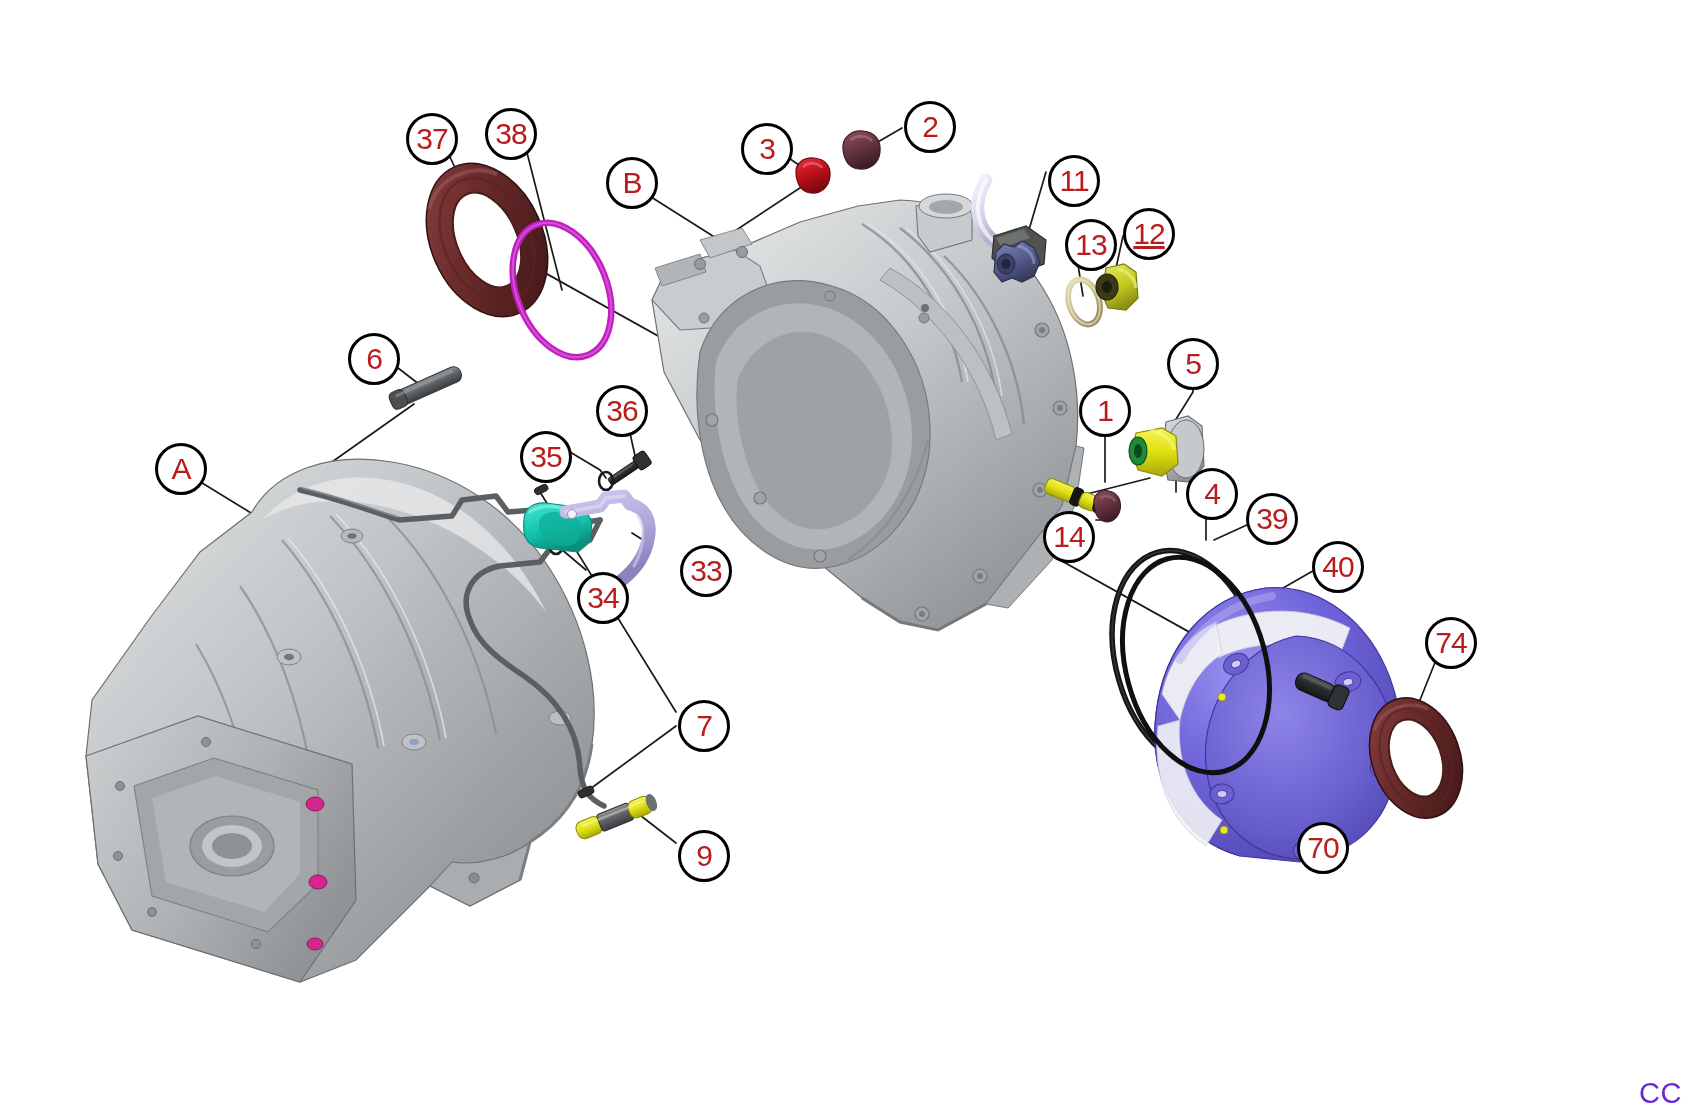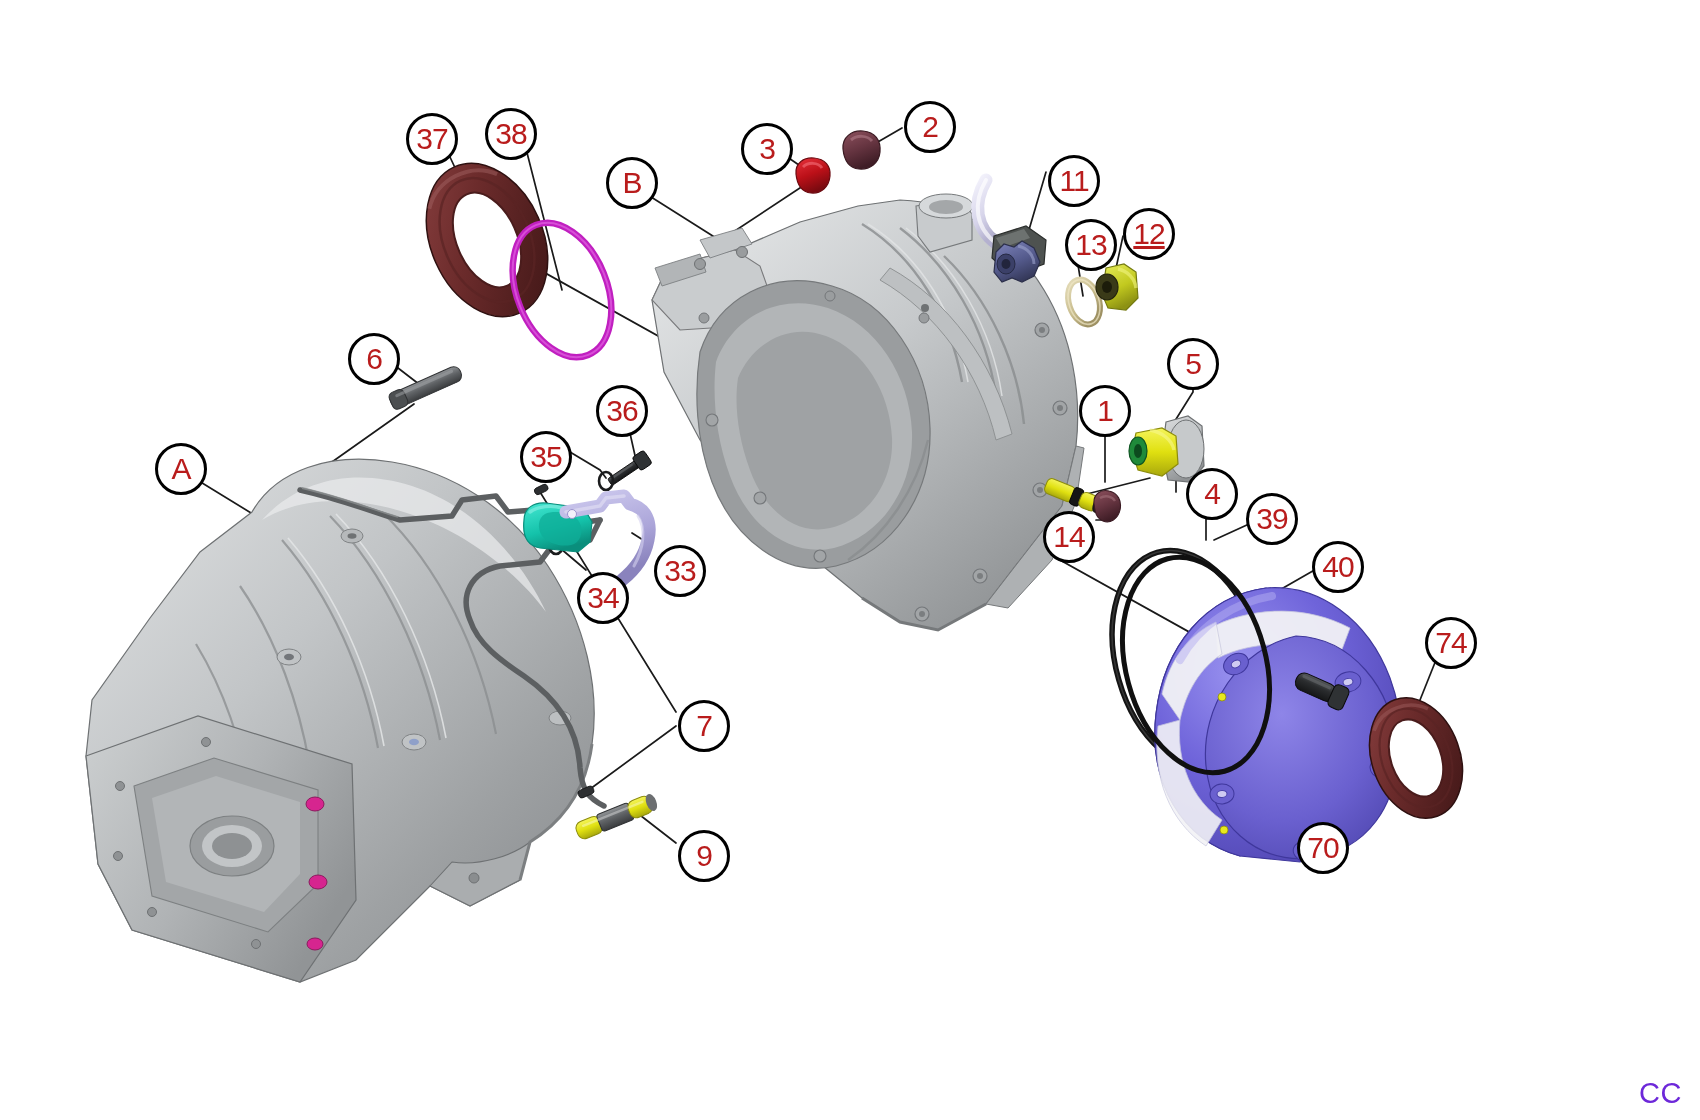--- a/index.html
+++ b/index.html
@@ -629,21 +629,21 @@
       </div>
       <div class="callout" style="left: 348px; top: 333px;">
         <span>6</span>
       </div>
       <div class="callout" style="left: 520px; top: 431px;">
         <span>35</span>
       </div>
       <div class="callout" style="left: 596px; top: 385px;">
         <span>36</span>
       </div>
-      <div class="callout" style="left: 654px; top: 545px;">
+      <div class="callout" style="left: 680px; top: 545px;">
         <span>33</span>
       </div>
       <div class="callout" style="left: 577px; top: 572px;">
         <span>34</span>
       </div>
       <div class="callout" style="left: 678px; top: 700px;">
         <span>7</span>
       </div>
       <div class="callout" style="left: 678px; top: 830px;">
         <span>9</span>

